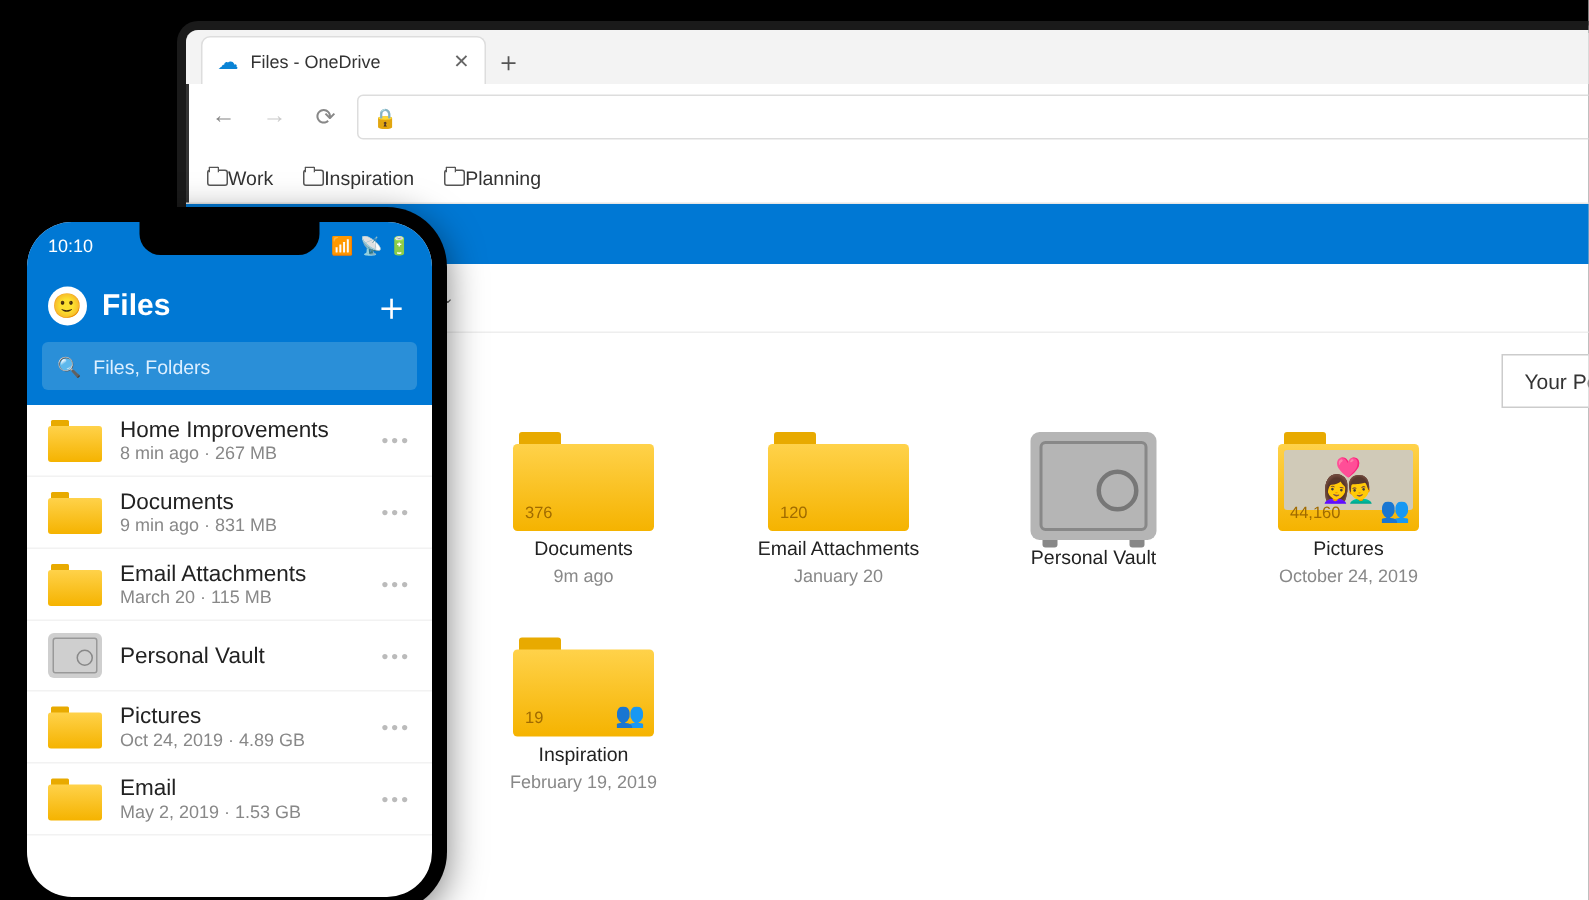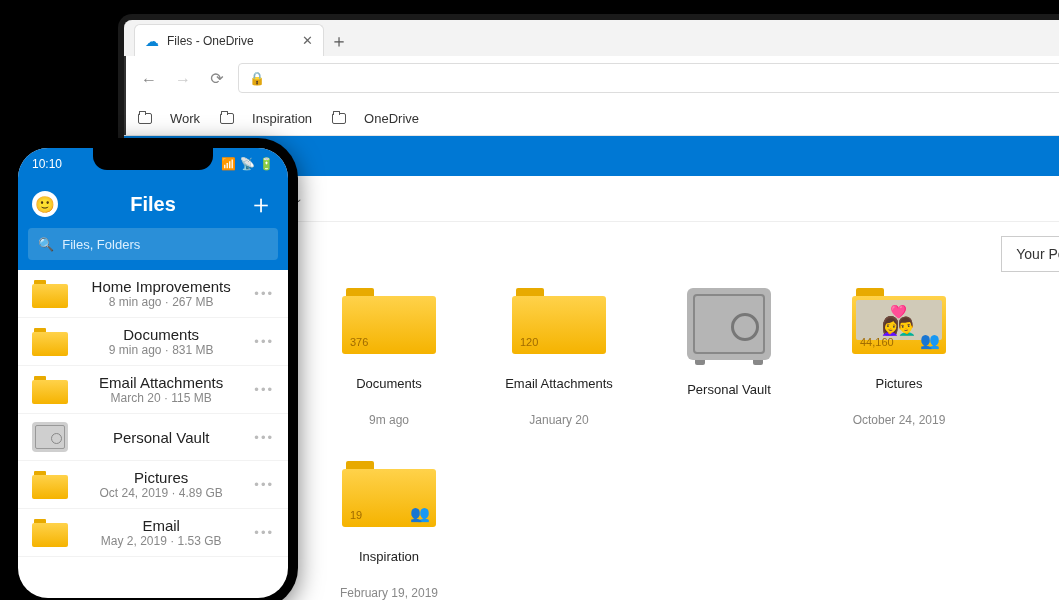--- a/index.html
+++ b/index.html
@@ -22,42 +22,42 @@
     border: 1px solid #ddd; border-bottom: none; gap: 8px;
   }
   .tab .cloud { color: #0a84d6; font-size: 14px; }
   .tab .x { margin-left: auto; color: #666; font-size: 13px; }
   .new-tab { width: 30px; height: 30px; display: flex; align-items: center; justify-content: center; color: #555; font-size: 18px; }
   .addr-row { height: 44px; display: flex; align-items: center; padding: 0 12px; gap: 8px; }
   .addr-row .nav { width: 26px; height: 26px; display: flex; align-items: center; justify-content: center; color: #888; font-size: 16px; }
   .addr-row .addr { flex: 1; height: 30px; border: 1px solid #ddd; border-radius: 4px; display: flex; align-items: center; gap: 8px; padding: 0 10px; font-size: 13px; color: #444; }
   .addr .lock { color: #555; font-size: 13px; }
   .fav-row { height: 36px; display: flex; align-items: center; gap: 20px; padding: 0 14px; font-size: 13px; color: #333; }
-  .fav { display: flex; align-items: center; gap: 18px; }
+  .fav { display: flex; align-items: center; gap: 0; }
   .fav .ficon { width: 14px; height: 11px; border: 1.2px solid #555; border-radius: 2px; position: relative; }
   .fav .ficon::before { content:""; position:absolute; top:-3px; left:0; width:5px; height:3px; border:1.2px solid #555; border-bottom:none; border-radius:1px 1px 0 0; background:#fff; }
 
   .blue-bar { height: 40px; background: #0078d4; }
 
   .cmd-bar { height: 46px; display: flex; align-items: center; gap: 22px; padding: 0 18px; font-size: 14px; color: #333; border-bottom: 1px solid #eee; }
   .cmd { display: flex; align-items: center; gap: 6px; color: #0078d4; }
   .cmd .plus { font-size: 18px; font-weight: 300; }
   .cmd .chev { font-size: 10px; color: #555; }
   .cmd .up { font-size: 15px; }
 
   .content { padding: 14px 30px; position: relative; }
   .content h1 { font-size: 28px; font-weight: 400; color: #333; margin-bottom: 20px; }
 
   .vault-chip {
     position: absolute; right: -2px; top: 14px; border: 1px solid #ccc; height: 36px;
     padding: 0 14px; display: flex; align-items: center; font-size: 14px; color: #333; background: #fff;
   }
 
   .grid { display: flex; flex-wrap: wrap; gap: 34px 40px; }
-  .tile { width: 130px; display: flex; flex-direction: column; align-items: center; gap: 22px; }
+  .tile { width: 130px; display: flex; flex-direction: column; align-items: center; gap: 4px; }
   .tile .name { font-size: 13px; color: #222; text-align: center; }
   .tile .meta { font-size: 12px; color: #888; text-align: left; }
 
   
   .folderL { width: 94px; height: 66px; position: relative; }
   .folderL .tab { position:absolute; top:0; left:4px; width:28px; height:10px; background:#e8aa00; border-radius:2px 2px 0 0; min-width:auto; padding:0; border:none; }
   .folderL .body { position:absolute; top:8px; left:0; width:100%; height:58px; background:linear-gradient(#ffd24a,#f5b300); border-radius:3px; }
   .folderL .count { position:absolute; left:8px; bottom:6px; font-size:11px; color:#a06b00; }
   .folderL .share { position:absolute; right:6px; bottom:4px; font-size:16px; color:#a06b00; }
   .folderL .thumb { position:absolute; top:12px; left:4px; width:86px; height:40px; background:#d0cab8; border-radius:2px; overflow:hidden; display:flex; align-items:center; justify-content:center; }
@@ -69,21 +69,21 @@
   .vault-icon::after { content:""; position:absolute; right:12px; top:50%; width:22px; height:22px; margin-top:-11px; border:3px solid #777; border-radius:50%; }
   .vault-icon .feet { position:absolute; bottom:-5px; left:8px; right:8px; height:5px; display:flex; justify-content:space-between; }
   .vault-icon .feet span { width:10px; height:5px; background:#888; border-radius:0 0 2px 2px; }
 
   
   .phone {
     position: absolute; left: 8px; top: 138px; width: 290px; height: 470px;
     background: #000; border-radius: 40px; padding: 10px; overflow:hidden;
     box-shadow: 0 6px 24px rgba(0,0,0,.5);
   }
-  .phone-screen { width: 100%; height: 100%; background: #fff; border-radius: 30px; overflow: hidden; position: relative; text-align: center; }
+  .phone-screen { width: 100%; height: 100%; background: #fff; border-radius: 30px; overflow: hidden; position: relative; }
   .notch { position:absolute; top:0; left:50%; transform:translateX(-50%); width:120px; height:22px; background:#000; border-radius:0 0 14px 14px; z-index:5; }
   .status-bar { height: 32px; background:#0078d4; color:#fff; display:flex; align-items:center; justify-content:space-between; padding:0 14px; font-size:12px; }
   .status-bar .right { display:flex; gap:4px; align-items:center; }
   .ph-header { background:#0078d4; color:#fff; height:48px; display:flex; align-items:center; padding:0 14px; gap:10px; }
   .ph-header .avatar { width:26px; height:26px; border-radius:50%; background:#fff; display:flex; align-items:center; justify-content:center; font-size:16px; }
   .ph-header .title { font-size:20px; font-weight:600; flex:1; }
   .ph-header .add { font-size:26px; font-weight:300; }
   .ph-search { background:#0078d4; padding:0 10px 10px; }
   .ph-search-inner { background:#2a8fd8; height:32px; border-radius:4px; display:flex; align-items:center; gap:8px; padding:0 10px; color:#dcefff; font-size:13px; }
   .ph-sort { height:34px; display:flex; align-items:center; padding:0 14px; font-size:12px; color:#555; gap:6px; }
@@ -127,21 +127,21 @@
       <div class="fav">
           <span class="ficon"></span>
           <span>Work</span>
         </div>
       <div class="fav">
           <span class="ficon"></span>
           <span>Inspiration</span>
         </div>
       <div class="fav">
           <span class="ficon"></span>
-          <span>OneDrive</span>
+          <span>Planning</span>
         </div>
     </div>
   </div>
 
   <div class="blue-bar"></div>
 
   <div class="cmd-bar">
     <div class="cmd">
       <span class="plus">＋</span>
       <span style="color:#333">New</span>

